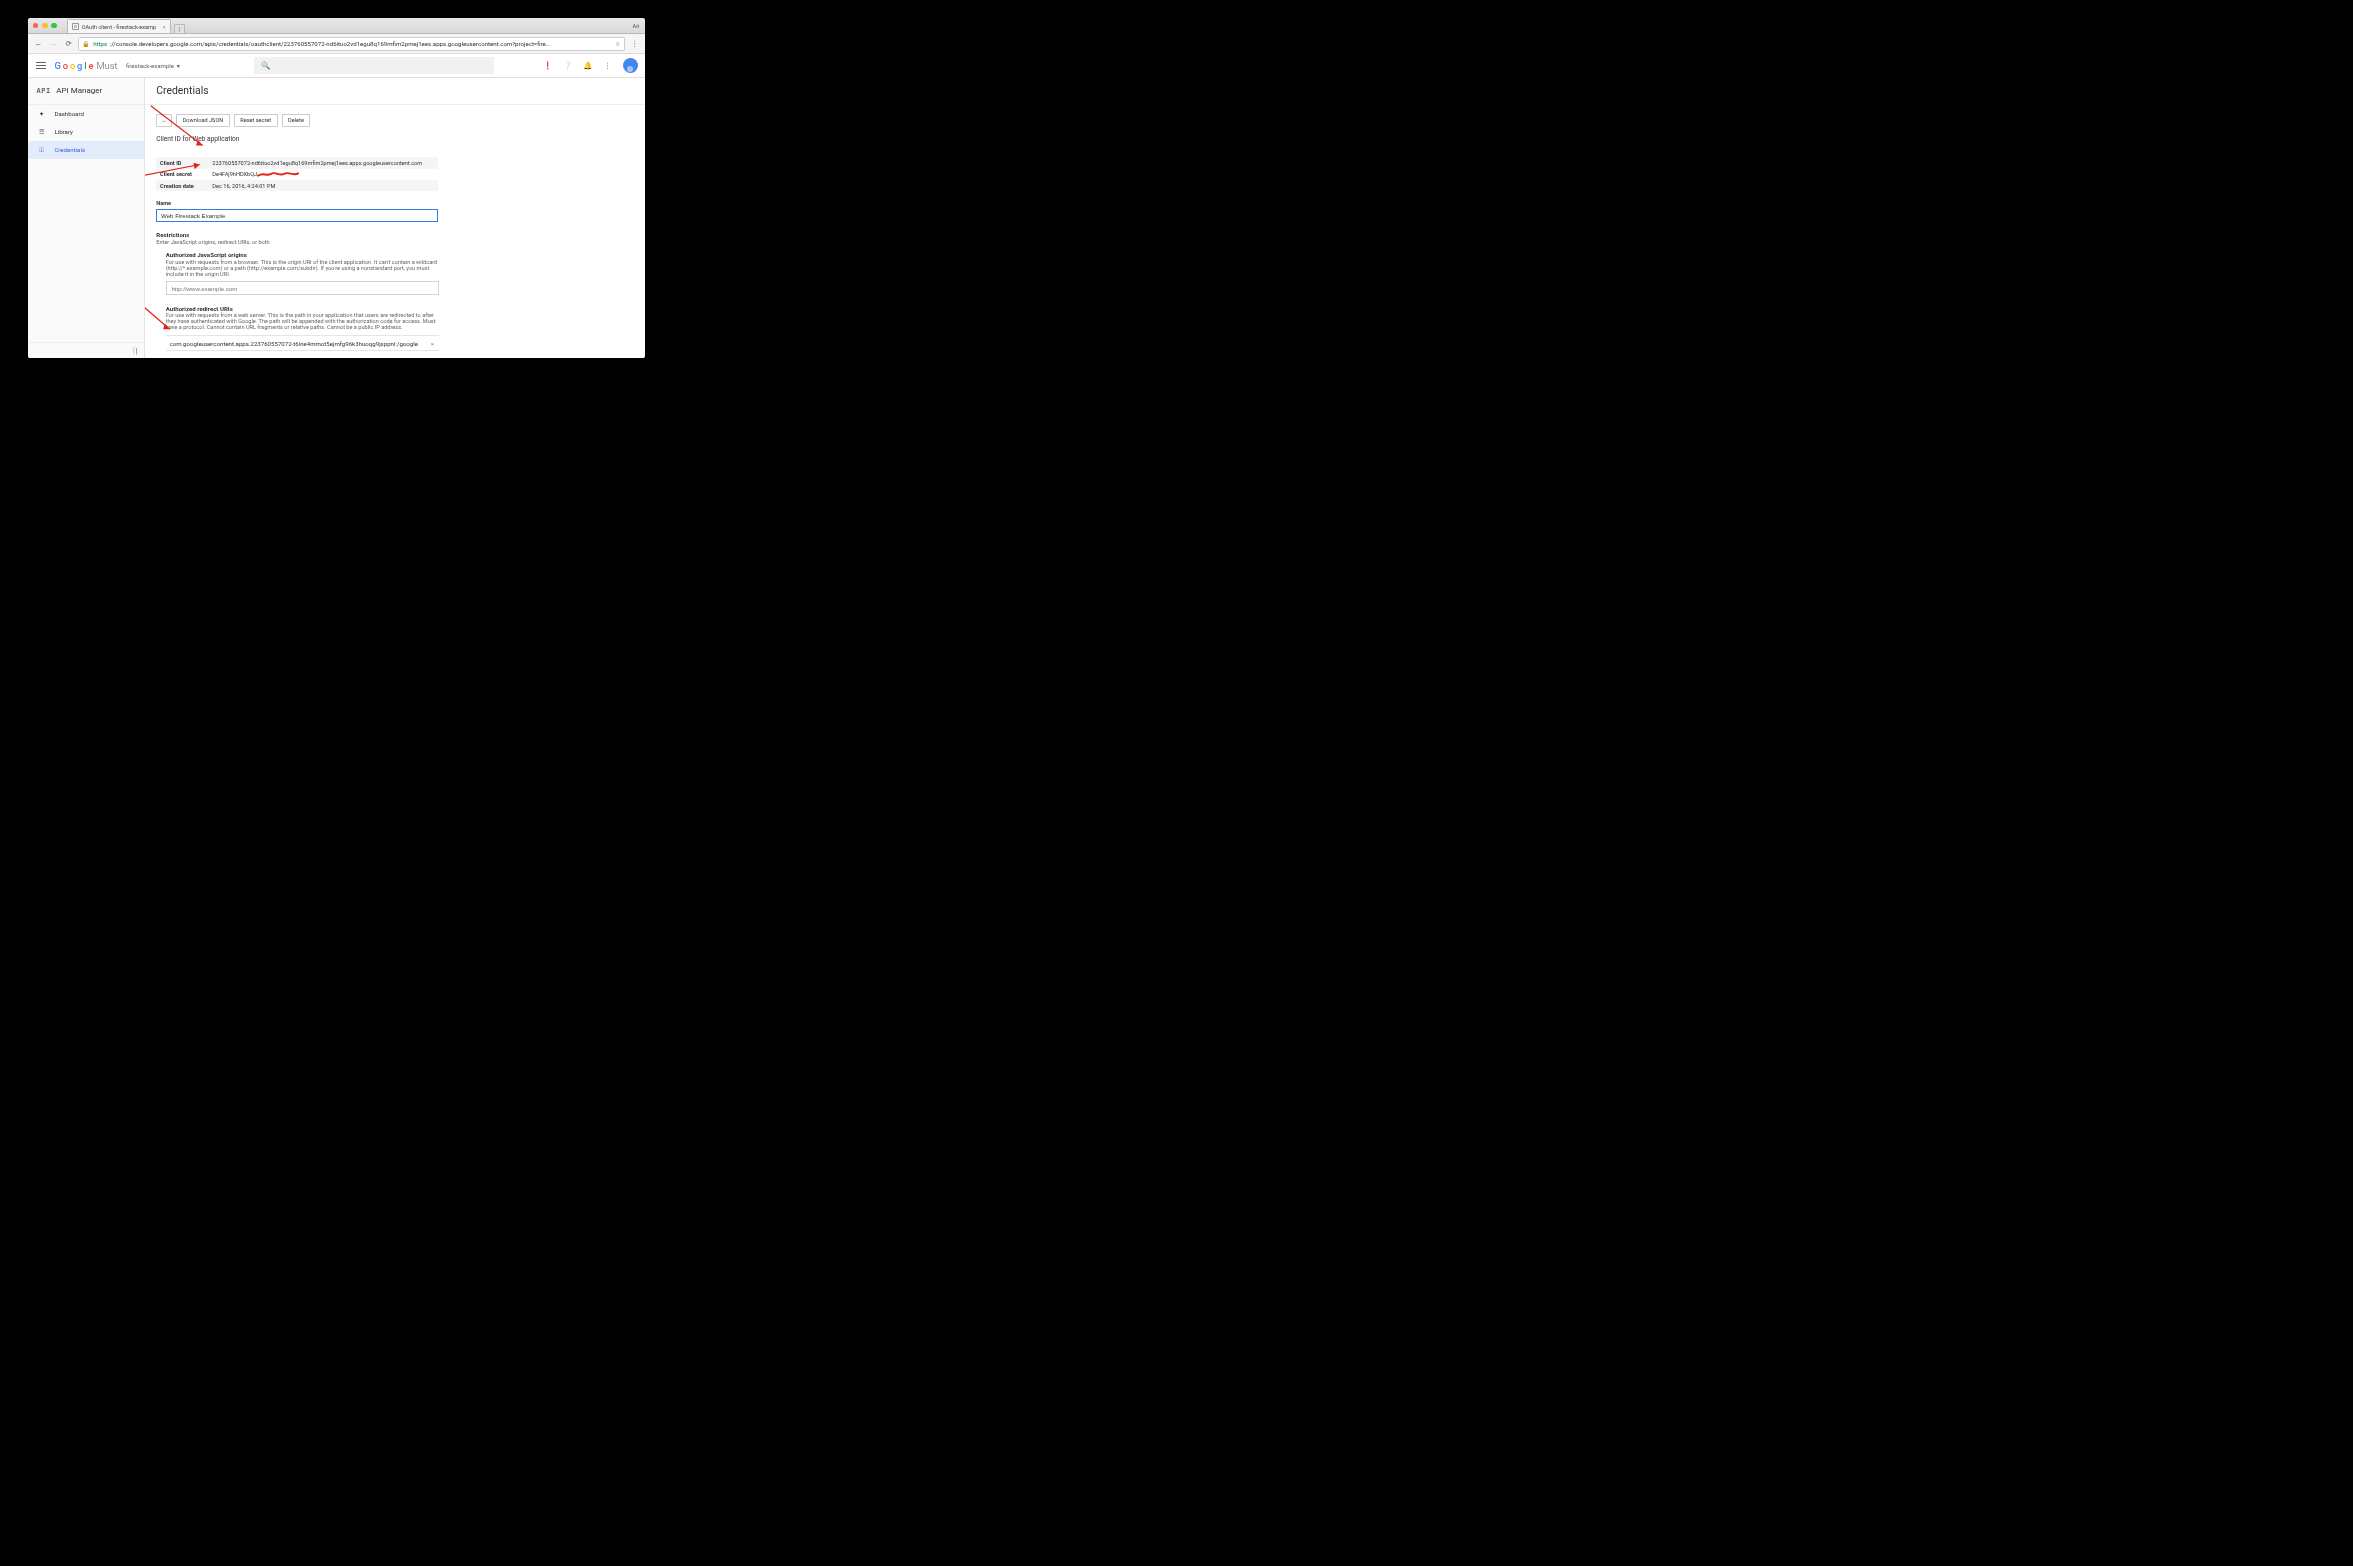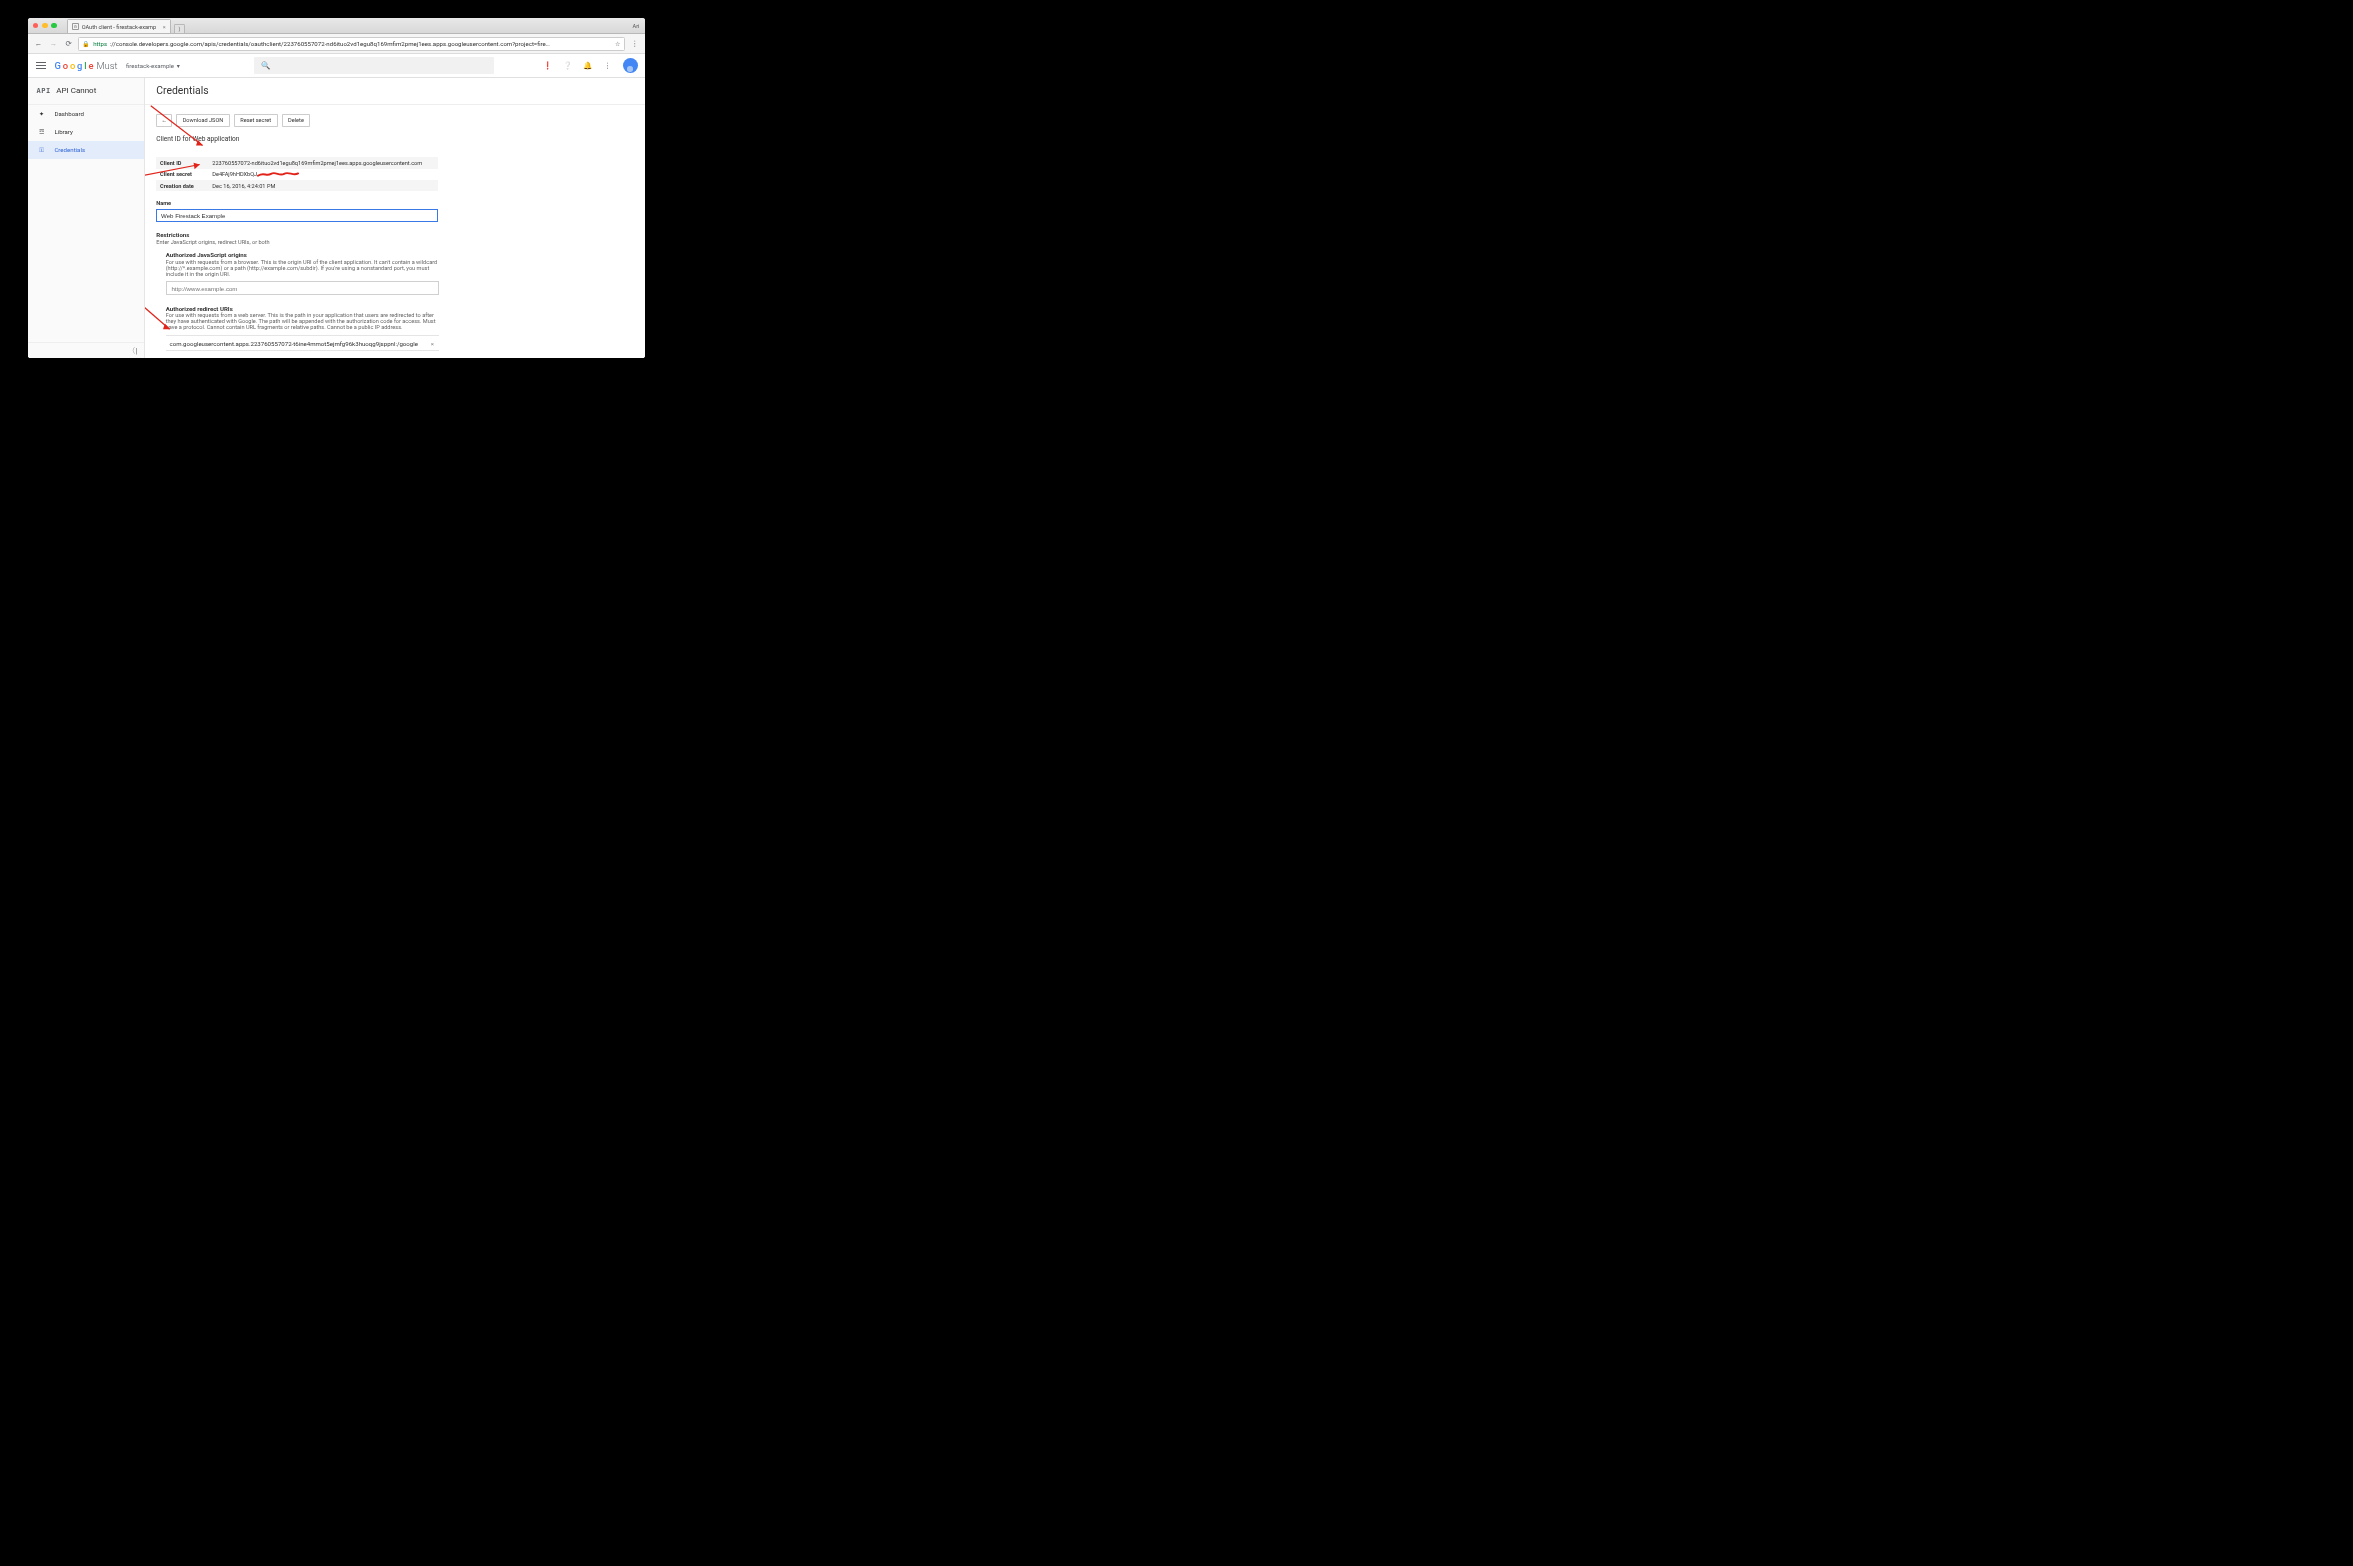--- a/index.html
+++ b/index.html
@@ -240,21 +240,21 @@
           <div class="head"></div>
         </div>
     </div>
   </div>
 
   <div class="body">
 
     <div class="sidebar">
       <div class="sb-title">
         <span class="api-logo">API</span>
-        <span>API Cannot</span>
+        <span>API Manager</span>
       </div>
       <div class="sb-item">
         <span class="icon">✦</span>
         <span>Dashboard</span>
       </div>
       <div class="sb-item">
         <span class="icon">☲</span>
         <span>Library</span>
       </div>
       <div class="sb-item active">

